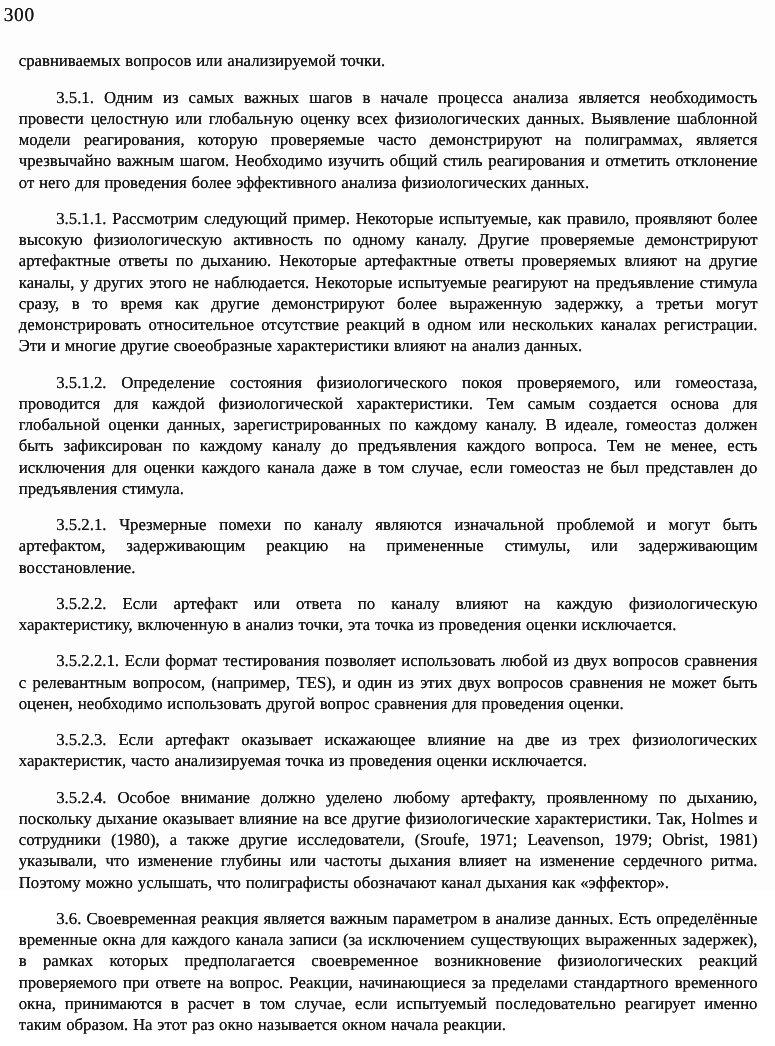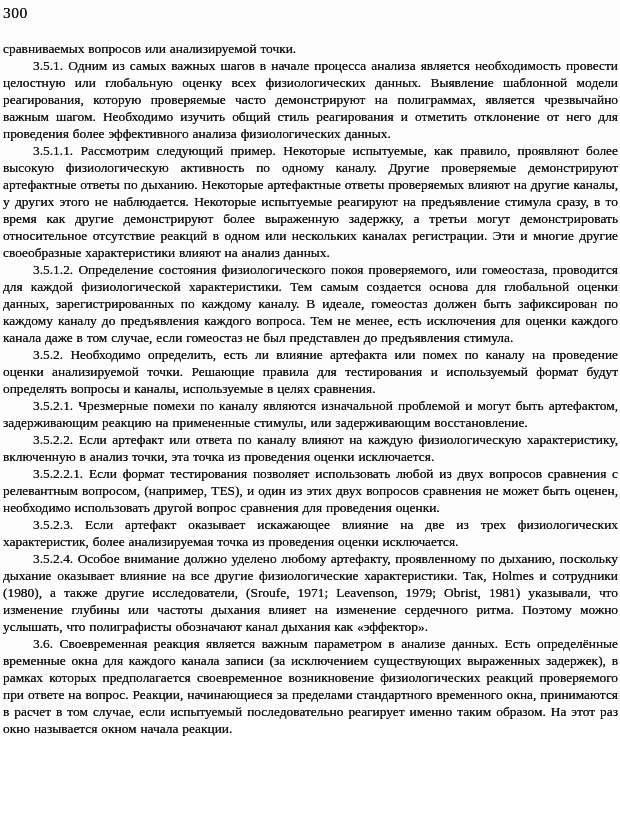--- a/index.html
+++ b/index.html
@@ -23,21 +23,21 @@
   }
   .page-number {
     font-size: 15.5px;
     line-height: 18px;
     margin: 0 0 18px 0;
     letter-spacing: 0.5px;
     
     text-shadow: 0 0 0.4px currentColor;
   }
   .body-text p.para {
-    margin: 0;
+    margin: 12px;
     font-size: 13.4px;
     line-height: 17px;
     text-align: justify;
     text-indent: 30px;
     word-spacing: 0.5px;
     text-shadow: 0 0 0.45px currentColor; 
   }
   .body-text p.para.no-indent {
     text-indent: 0;
   }
@@ -46,21 +46,20 @@
 <body>
 
 <div class="page">
   <div class="page-number">300</div>
 
   <div class="body-text">
     <p class="para no-indent">сравниваемых вопросов или анализируемой точки.</p>
     <p class="para">3.5.1. Одним из самых важных шагов в начале процесса анализа является необходимость провести целостную или глобальную оценку всех физиологических данных. Выявление шаблонной модели реагирования, которую проверяемые часто демонстрируют на полиграммах, является чрезвычайно важным шагом. Необходимо изучить общий стиль реагирования и отметить отклонение от него для проведения более эффективного анализа физиологических данных.</p>
     <p class="para">3.5.1.1. Рассмотрим следующий пример. Некоторые испытуемые, как правило, проявляют более высокую физиологическую активность по одному каналу. Другие проверяемые демонстрируют артефактные ответы по дыханию. Некоторые артефактные ответы проверяемых влияют на другие каналы, у других этого не наблюдается. Некоторые испытуемые реагируют на предъявление стимула сразу, в то время как другие демонстрируют более выраженную задержку, а третьи могут демонстрировать относительное отсутствие реакций в одном или нескольких каналах регистрации. Эти и многие другие своеобразные характеристики влияют на анализ данных.</p>
     <p class="para">3.5.1.2. Определение состояния физиологического покоя проверяемого, или гомеостаза, проводится для каждой физиологической характеристики. Тем самым создается основа для глобальной оценки данных, зарегистрированных по каждому каналу. В идеале, гомеостаз должен быть зафиксирован по каждому каналу до предъявления каждого вопроса. Тем не менее, есть исключения для оценки каждого канала даже в том случае, если гомеостаз не был представлен до предъявления стимула.</p>
-    <p class="para">3.5.2. Необходимо определить, есть ли влияние артефакта или помех по каналу на проведение оценки анализируемой точки. Решающие правила для тестирования и используемый формат будут определять вопросы и каналы, используемые в целях сравнения.</p>
     <p class="para">3.5.2.1. Чрезмерные помехи по каналу являются изначальной проблемой и могут быть артефактом, задерживающим реакцию на примененные стимулы, или задерживающим восстановление.</p>
     <p class="para">3.5.2.2. Если артефакт или ответа по каналу влияют на каждую физиологическую характеристику, включенную в анализ точки, эта точка из проведения оценки исключается.</p>
     <p class="para">3.5.2.2.1. Если формат тестирования позволяет использовать любой из двух вопросов сравнения с релевантным вопросом, (например, TES), и один из этих двух вопросов сравнения не может быть оценен, необходимо использовать другой вопрос сравнения для проведения оценки.</p>
-    <p class="para">3.5.2.3. Если артефакт оказывает искажающее влияние на две из трех физиологических характеристик, более анализируемая точка из проведения оценки исключается.</p>
+    <p class="para">3.5.2.3. Если артефакт оказывает искажающее влияние на две из трех физиологических характеристик, часто анализируемая точка из проведения оценки исключается.</p>
     <p class="para">3.5.2.4. Особое внимание должно уделено любому артефакту, проявленному по дыханию, поскольку дыхание оказывает влияние на все другие физиологические характеристики. Так, Holmes и сотрудники (1980), а также другие исследователи, (Sroufe, 1971; Leavenson, 1979; Obrist, 1981) указывали, что изменение глубины или частоты дыхания влияет на изменение сердечного ритма. Поэтому можно услышать, что полиграфисты обозначают канал дыхания как «эффектор».</p>
     <p class="para">3.6. Своевременная реакция является важным параметром в анализе данных. Есть определённые временные окна для каждого канала записи (за исключением существующих выраженных задержек), в рамках которых предполагается своевременное возникновение физиологических реакций проверяемого при ответе на вопрос. Реакции, начинающиеся за пределами стандартного временного окна, принимаются в расчет в том случае, если испытуемый последовательно реагирует именно таким образом. На этот раз окно называется окном начала реакции.</p>
   </div>
 </div>
 
 </body></html>

